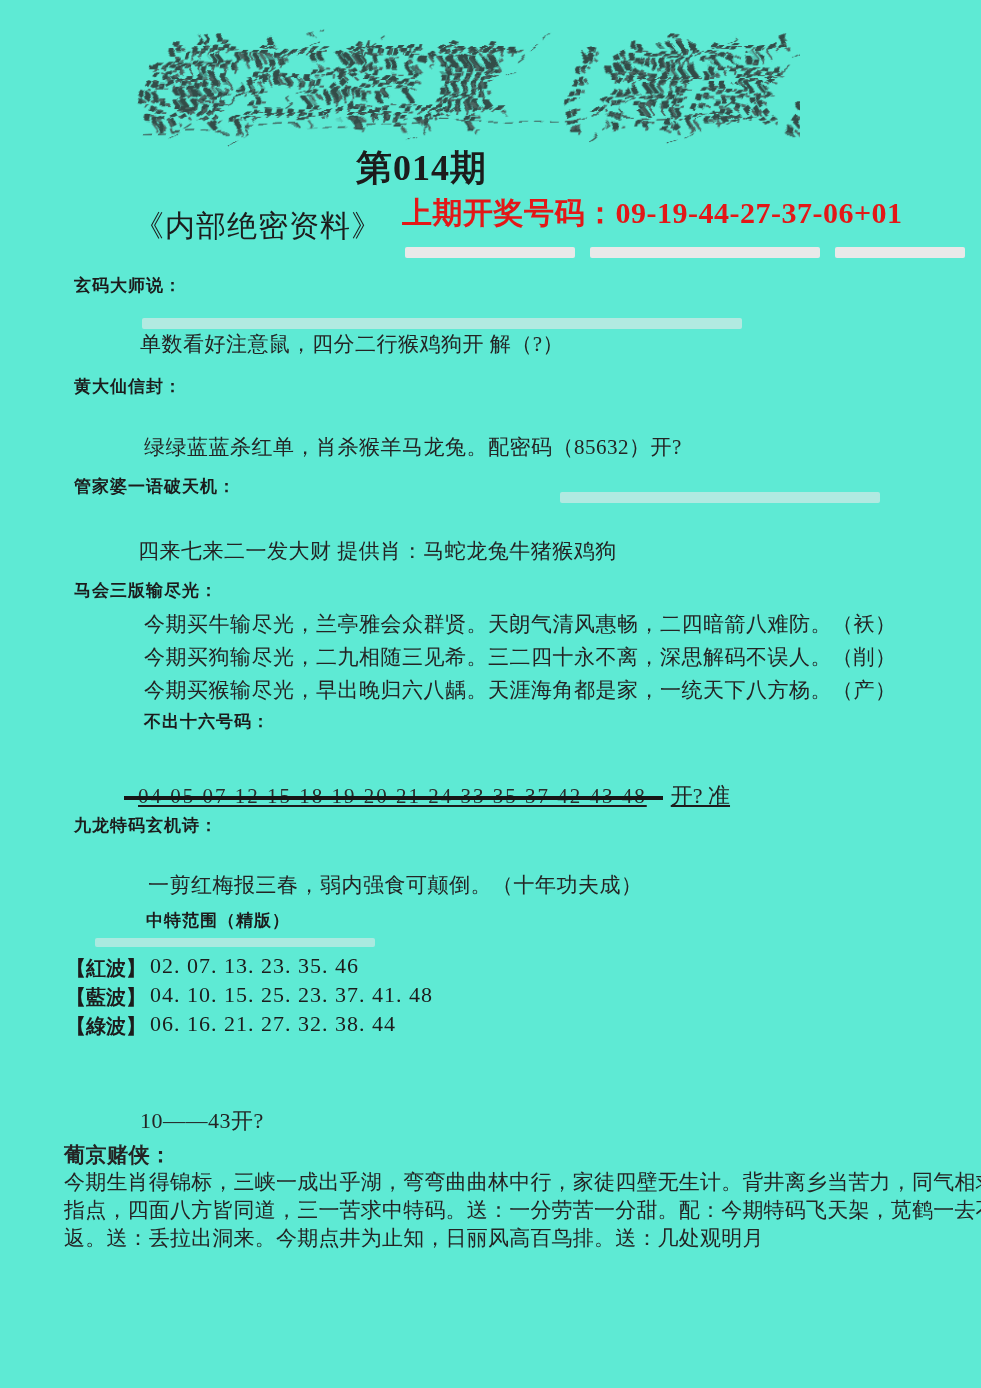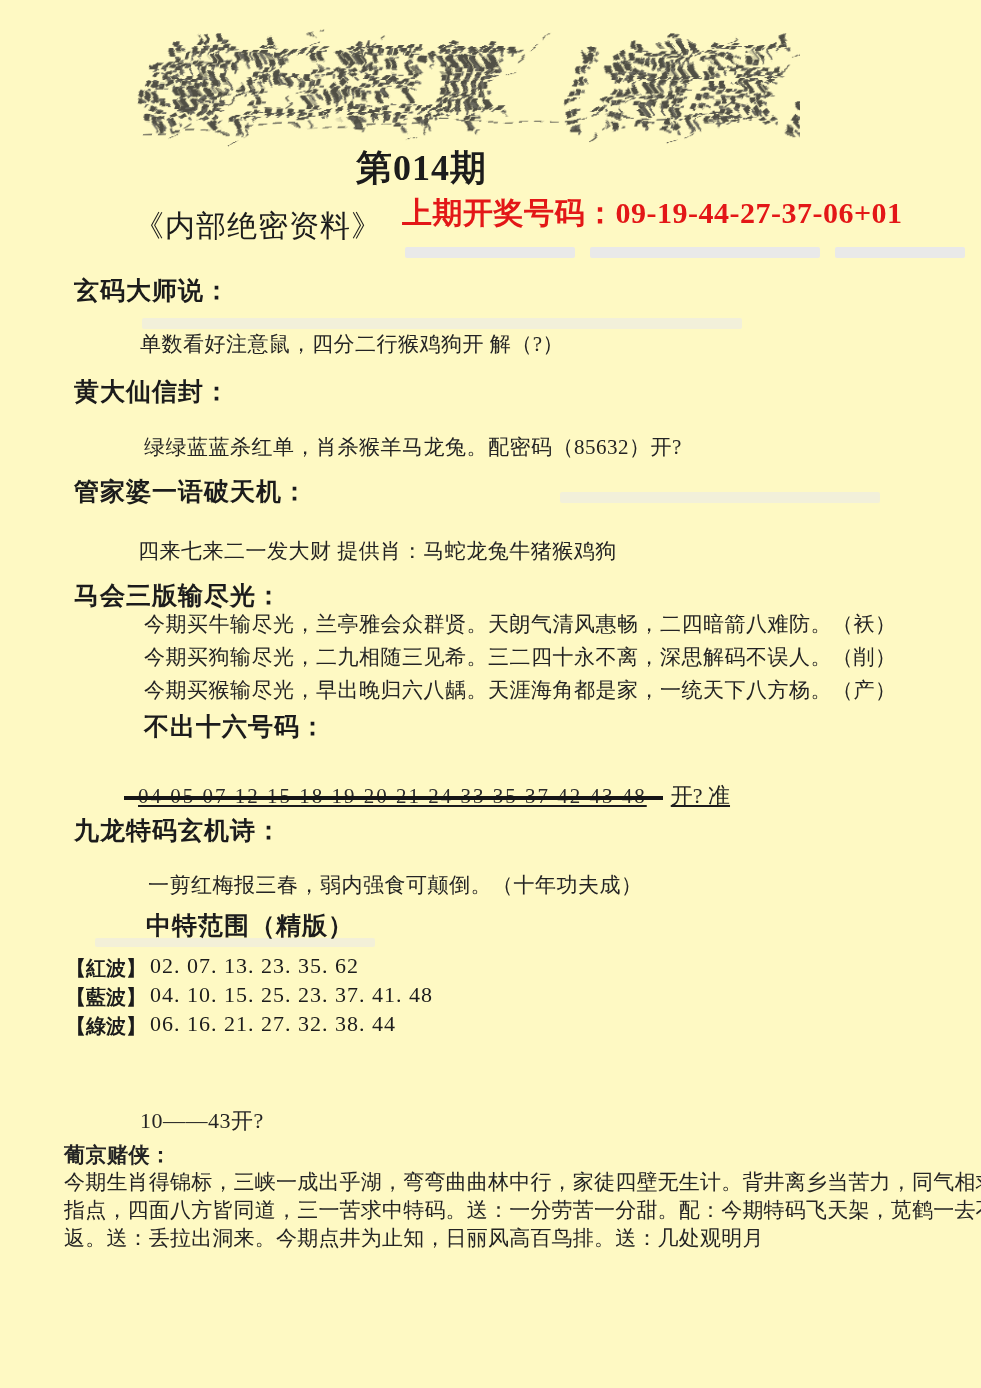--- a/index.html
+++ b/index.html
@@ -1,33 +1,33 @@
 <!DOCTYPE html>
 <html><head>
 <meta charset="utf-8">
 <style>
   html,body{margin:0;padding:0;background:#888;}
   .page{
     position:relative;
     width:981px;height:1388px;
     margin:0 auto;
-    background:#fef9c3;
+    background:#5eead4;
     font-family:"Liberation Serif","DejaVu Serif",serif;
     color:#1c1c1c;
     overflow:hidden;
   }
   .abs{position:absolute;white-space:nowrap;}
   
   .masthead{left:100px;top:14px;width:700px;height:140px;}
   
   .issue{left:356px;top:144px;font-size:36px;font-weight:bold;letter-spacing:1px;}
   .doc-label{left:134px;top:206px;font-size:30px;letter-spacing:1px;}
   .last-draw{left:402px;top:193px;font-size:30px;font-weight:bold;color:#e31717;letter-spacing:0.5px;}
   
-  .h{font-size:25px;font-weight:bold;letter-spacing:1px;}
+  .h{font-size:17px;font-weight:bold;letter-spacing:1px;}
   .t{font-size:21px;letter-spacing:0.5px;color:#242424;}
   .smudge{background:#e9e9e9;border-radius:2px;}
   
   .strike-wrap{left:132px;top:773px;display:flex;align-items:baseline;gap:18px;text-decoration:underline;}
   .strike{position:relative;font-size:21px;letter-spacing:2px;color:#2a2a2a;padding:0 6px;}
   .strike::before{
     content:"";position:absolute;left:-8px;right:-10px;top:55%;
     height:4px;background:#161616;transform:translateY(-50%);
   }
   .verdict{font-size:22px;color:#222;margin-top:8px;}
@@ -94,21 +94,21 @@
     <span class="strike">04 05 07 12 15 18 19 20 21 24 33 35 37 42 43 48</span>
     <span class="verdict">开? 准</span>
   </div>
 
   <div class="abs h" style="left:74px;top:814px;">九龙特码玄机诗：</div>
   <div class="abs t" style="left:148px;top:871px;">一剪红梅报三春，弱内强食可颠倒。（十年功夫成）</div>
 
   <div class="abs h" style="left:146px;top:909px;">中特范围（精版）</div>
 
   <div class="abs wave-label" style="left:66px;top:955px;">【紅波】</div>
-  <div class="abs wave-nums" style="left:150px;top:953px;">02. 07. 13. 23. 35. 62</div>
+  <div class="abs wave-nums" style="left:150px;top:953px;">02. 07. 13. 23. 35. 46</div>
 
   <div class="abs wave-label" style="left:66px;top:984px;">【藍波】</div>
   <div class="abs wave-nums" style="left:150px;top:982px;">04. 10. 15. 25. 23. 37. 41. 48</div>
 
   <div class="abs wave-label" style="left:66px;top:1013px;">【綠波】</div>
   <div class="abs wave-nums" style="left:150px;top:1011px;">06. 16. 21. 27. 32. 38. 44</div>
 
 
   <div class="abs t" style="left:140px;top:1106px;font-size:22px;">10——43开?</div>
 

